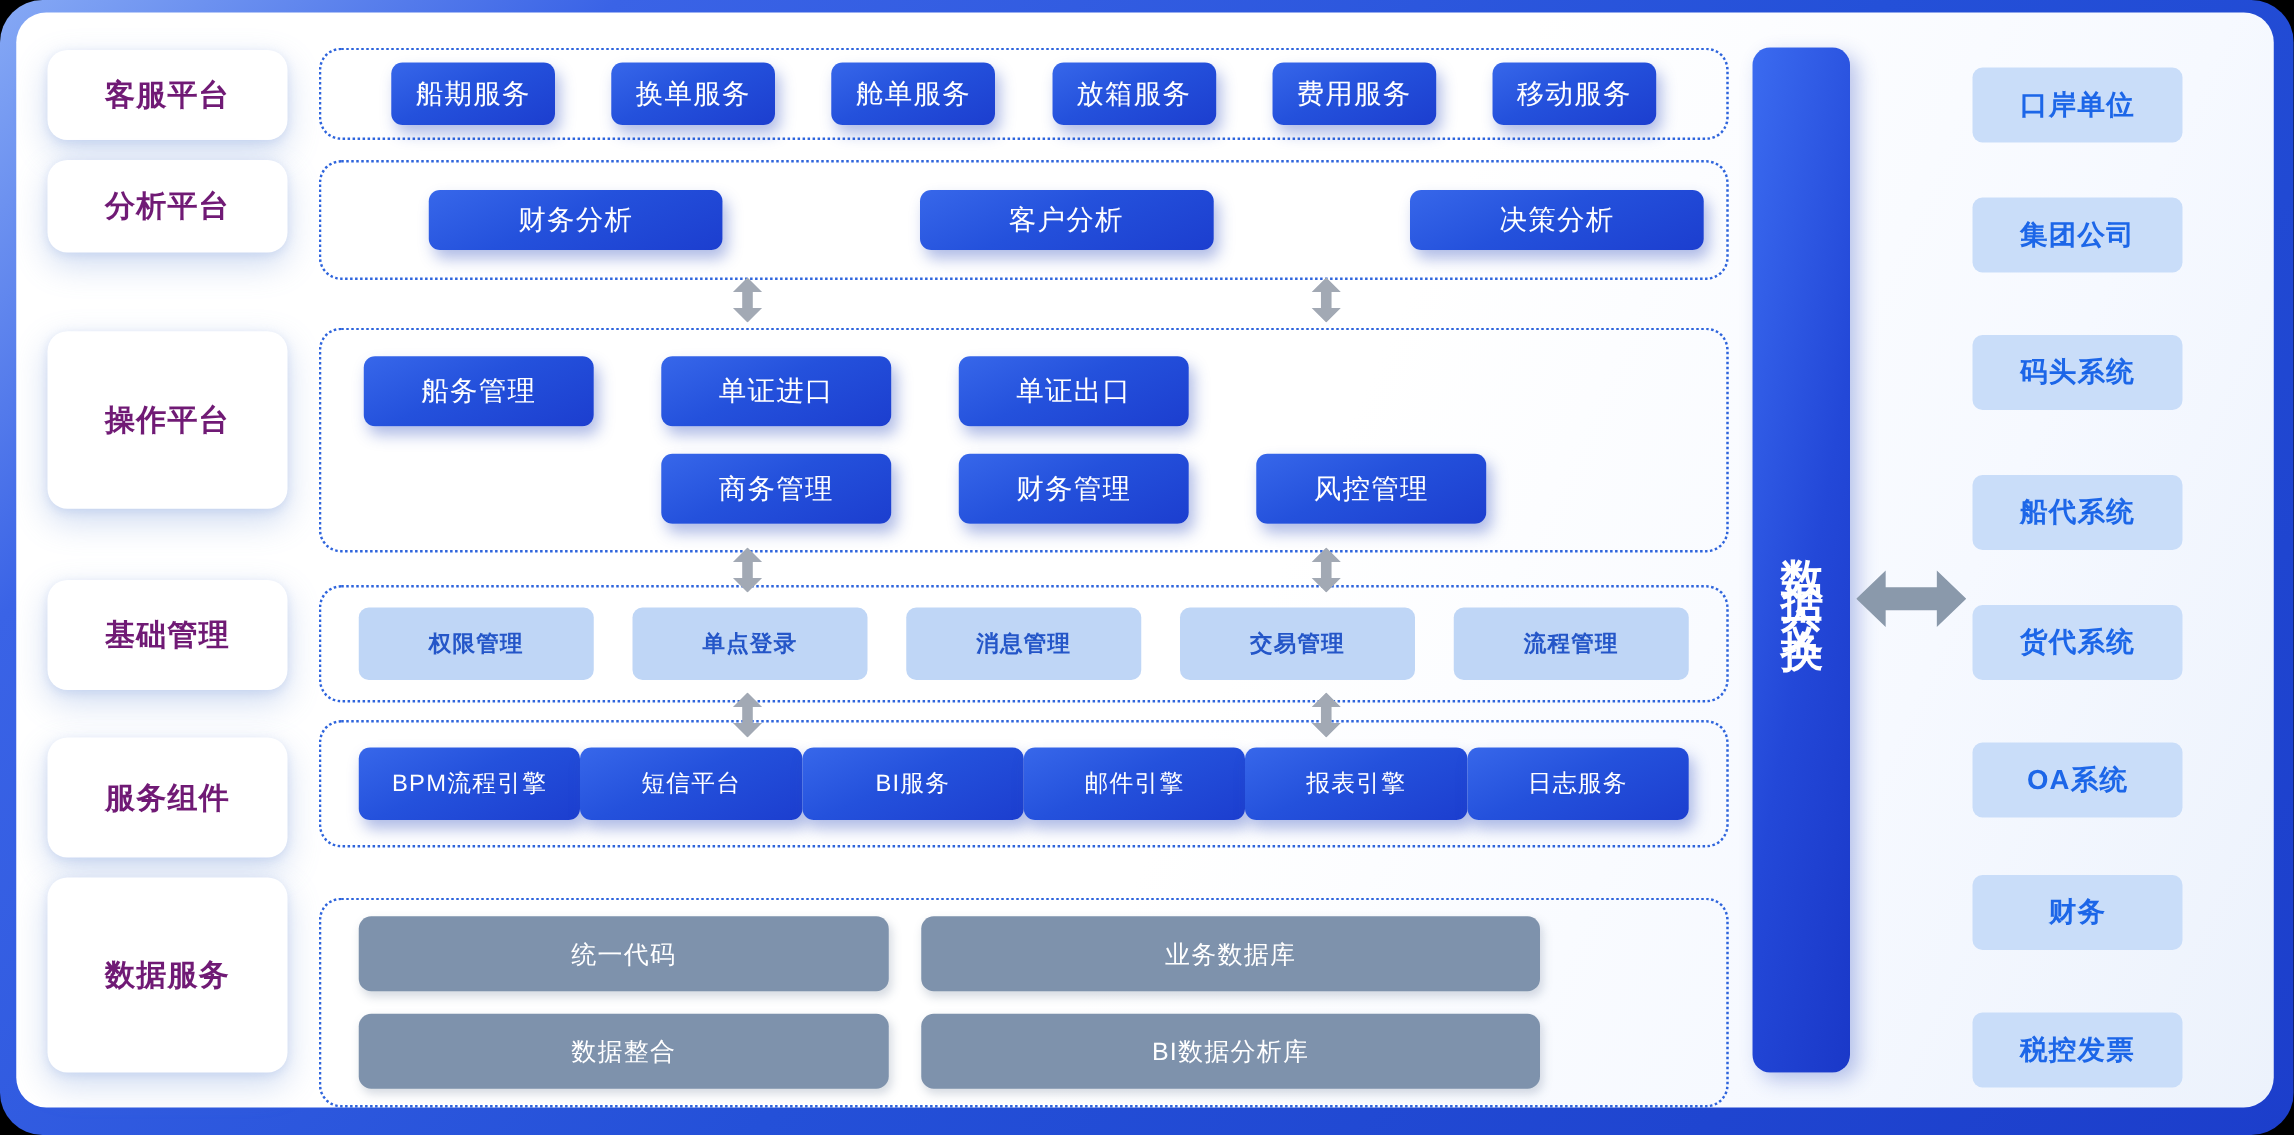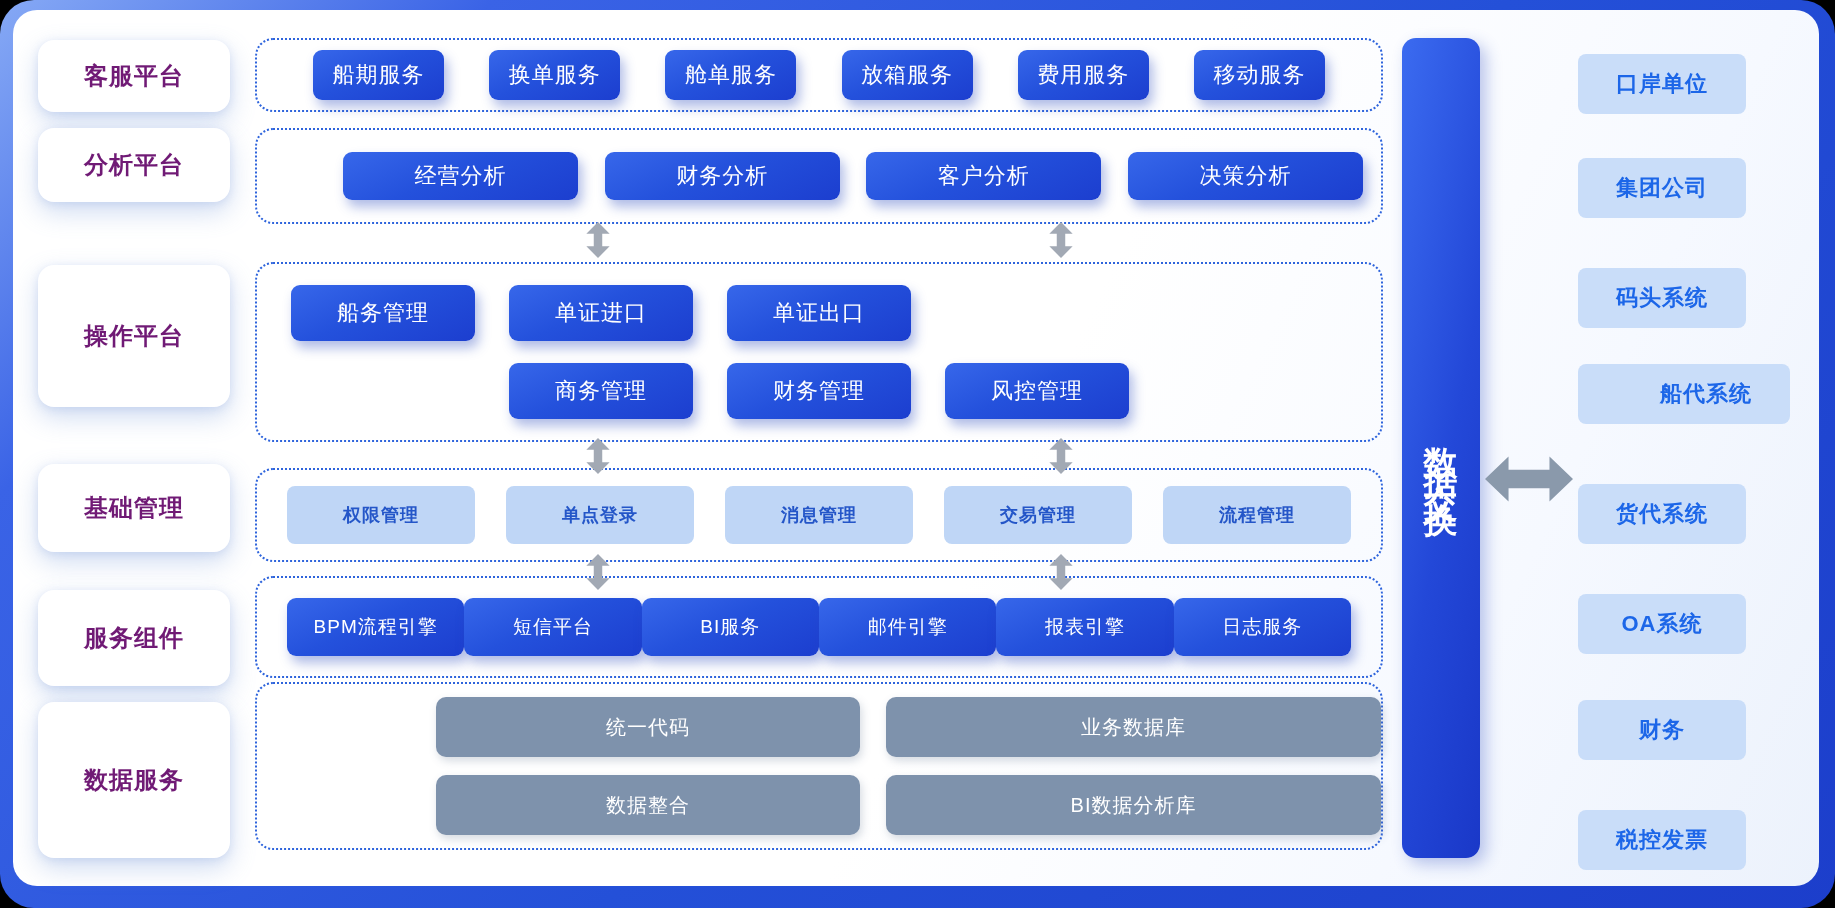--- a/index.html
+++ b/index.html
@@ -19,24 +19,24 @@
   .lc3{top:255px;height:142px;}
   .lc4{top:454px;height:88px;}
   .lc5{top:580px;height:96px;}
   .lc6{top:692px;height:156px;}
   
   .dotbox{position:absolute;left:242px;width:1128px;border:2px dotted #2E64DC;
     border-radius:18px;box-sizing:border-box;}
   .r1{top:28px;height:74px;display:flex;align-items:center;justify-content:space-between;padding:0 56px;}
   .r2{top:118px;height:96px;display:flex;align-items:center;justify-content:space-between;padding:0 18px 0 86px;}
   .r3{top:252px;height:180px;display:grid;grid-template-columns:184px 184px 184px 184px;
-      gap:22px 34px;grid-auto-rows:56px;padding:21px 0 0 34px;}
+      gap:22px 54px;grid-auto-rows:56px;padding:21px 0 0 34px;}
   .r4{top:458px;height:94px;display:flex;align-items:center;justify-content:space-between;padding:0 30px;}
   .r5{top:566px;height:102px;display:flex;align-items:center;justify-content:space-between;padding:0 30px;}
-  .r6{top:672px;height:168px;display:flex;flex-direction:column;justify-content:center;gap:18px;padding-left:30px;align-items:flex-end;}
+  .r6{top:708px;height:168px;display:flex;flex-direction:column;justify-content:center;gap:18px;padding-left:30px;}
   
   .bblue{background:linear-gradient(155deg,#3767ea 0%,#2451dc 45%,#1c3ecf 100%);
     color:#fff;border-radius:9px;box-shadow:4px 7px 12px rgba(45,75,190,.38);
     display:flex;align-items:center;justify-content:center;font-size:22px;font-weight:500;letter-spacing:1px;}
   .w131{width:131px;height:50px;}
   .w235{width:235px;height:48px;}
   .gA1{grid-area:1/1;} .gA2{grid-area:1/2;} .gA3{grid-area:1/3;}
   .gB1{grid-area:2/2;} .gB2{grid-area:2/3;} .gB3{grid-area:2/4;}
   .blight{width:188px;height:58px;background:#BFD6F6;border-radius:8px;color:#2456C8;
     display:flex;align-items:center;justify-content:center;font-size:18px;font-weight:700;letter-spacing:1px;}
@@ -56,21 +56,21 @@
   .xbar{position:absolute;left:1389px;top:28px;width:78px;height:820px;border-radius:14px;
     background:linear-gradient(100deg,#3b6bf0 0%,#2348d8 55%,#1a38c8 100%);
     box-shadow:6px 6px 16px rgba(45,75,190,.32);
     color:#fff;font-size:34px;font-weight:600;
     display:flex;align-items:center;justify-content:center;
     writing-mode:vertical-rl;text-orientation:upright;letter-spacing:.55em;padding-top:.55em;box-sizing:border-box;}
   
   .rcard{position:absolute;left:1565px;width:168px;height:60px;background:#C9DDF9;border-radius:8px;
     color:#1C66E8;font-size:22px;font-weight:700;letter-spacing:1px;
     display:flex;align-items:center;justify-content:center;margin-top:12px;}
-  .rc1{top:32px;} .rc2{top:136px;} .rc3{top:246px;} .rc4{top:342px;padding-left:44px;}
+  .rc1{top:32px;} .rc2{top:136px;} .rc3{top:246px;} .rc4{top:358px;}
   .rc5{top:462px;} .rc6{top:572px;} .rc7{top:678px;} .rc8{top:788px;}
 </style>
 </head>
 <body>
 
 <div class="canvas">
   <div class="inner">
 
     <div class="lcard lc1">客服平台</div>
     <div class="lcard lc2">分析平台</div>
@@ -82,21 +82,20 @@
     <div class="dotbox r1">
       <div class="bblue w131">船期服务</div>
       <div class="bblue w131">换单服务</div>
       <div class="bblue w131">舱单服务</div>
       <div class="bblue w131">放箱服务</div>
       <div class="bblue w131">费用服务</div>
       <div class="bblue w131">移动服务</div>
     </div>
 
     <div class="dotbox r2">
-      <div class="bblue w235">经营分析</div>
       <div class="bblue w235">财务分析</div>
       <div class="bblue w235">客户分析</div>
       <div class="bblue w235">决策分析</div>
     </div>
 
     <div class="dotbox r3">
       <div class="bblue gA1">船务管理</div>
       <div class="bblue gA2">单证进口</div>
       <div class="bblue gA3">单证出口</div>
       <div class="bblue gB1">商务管理</div>

